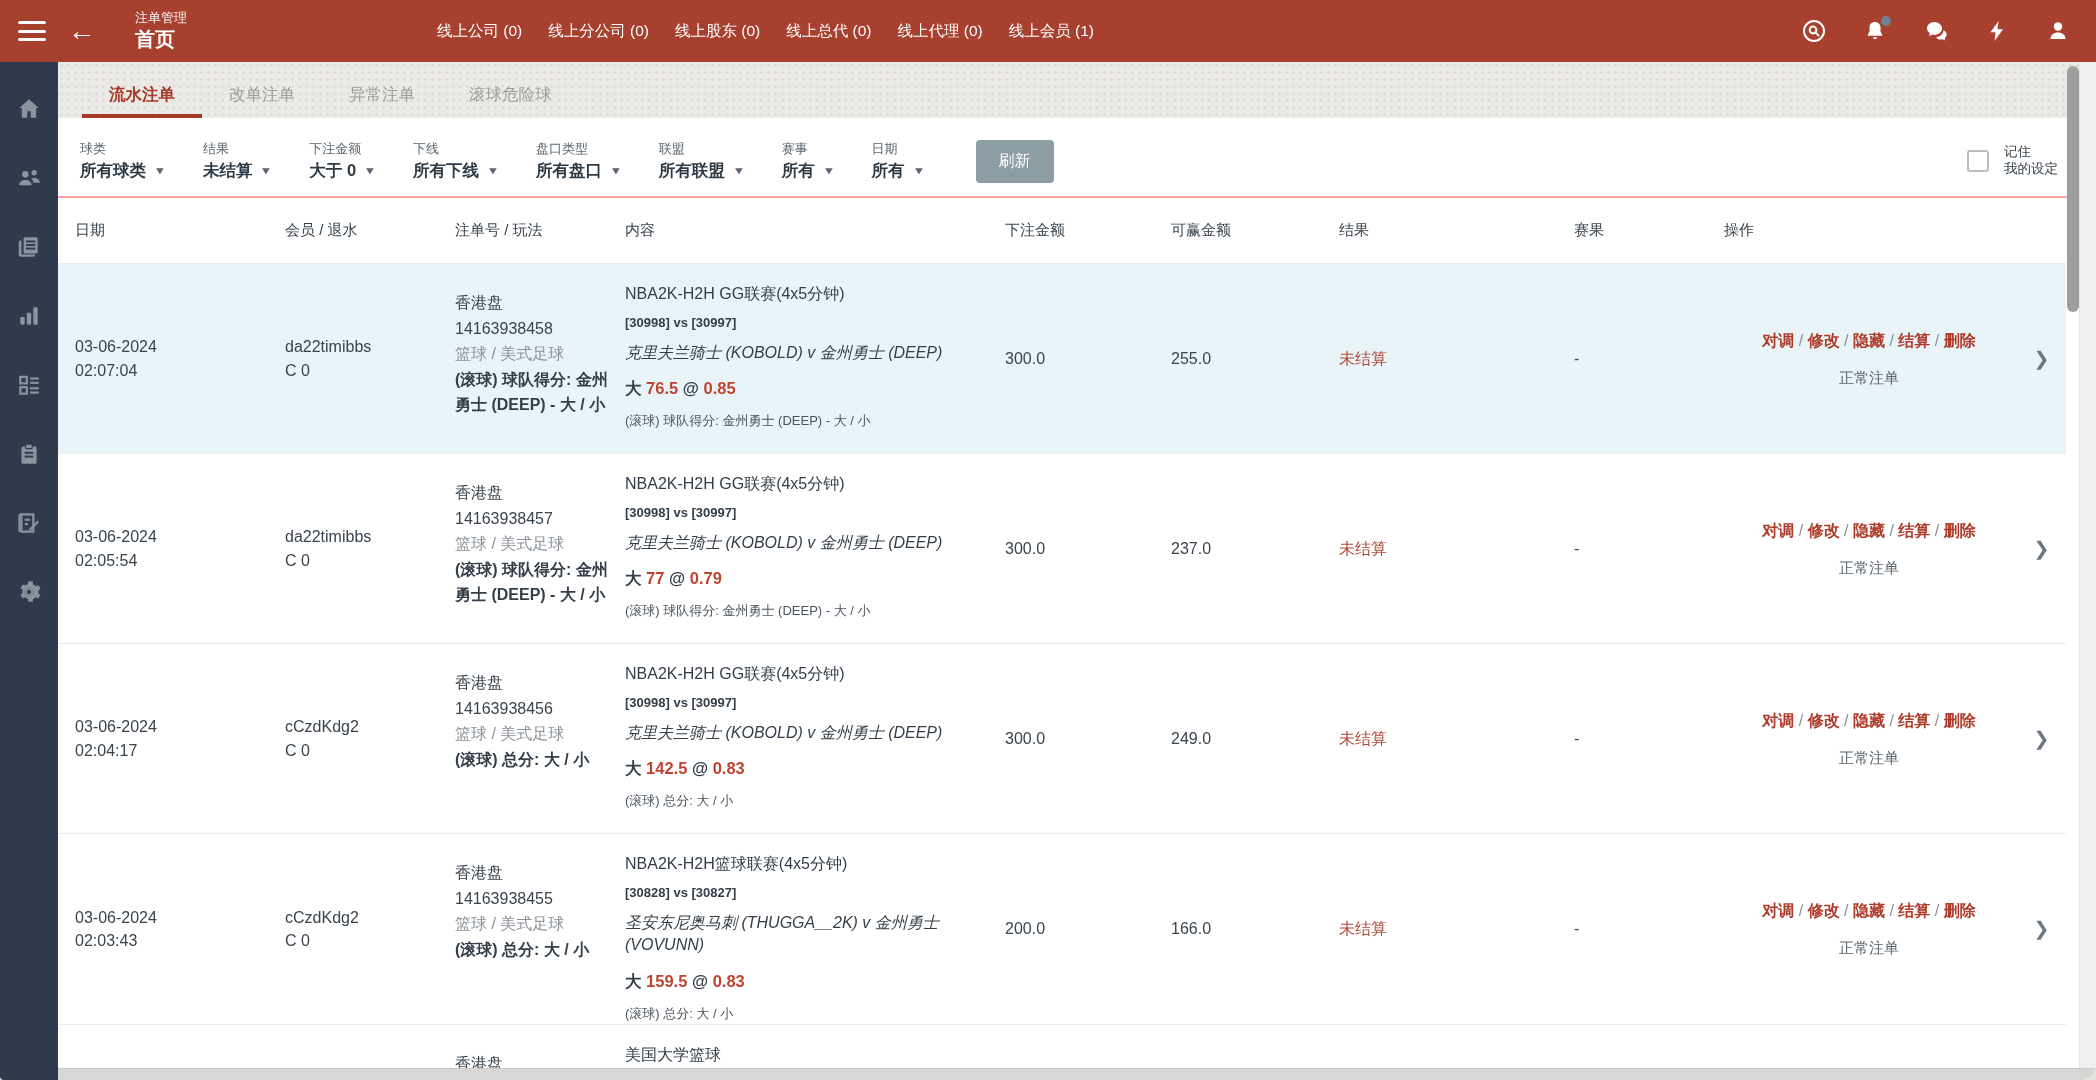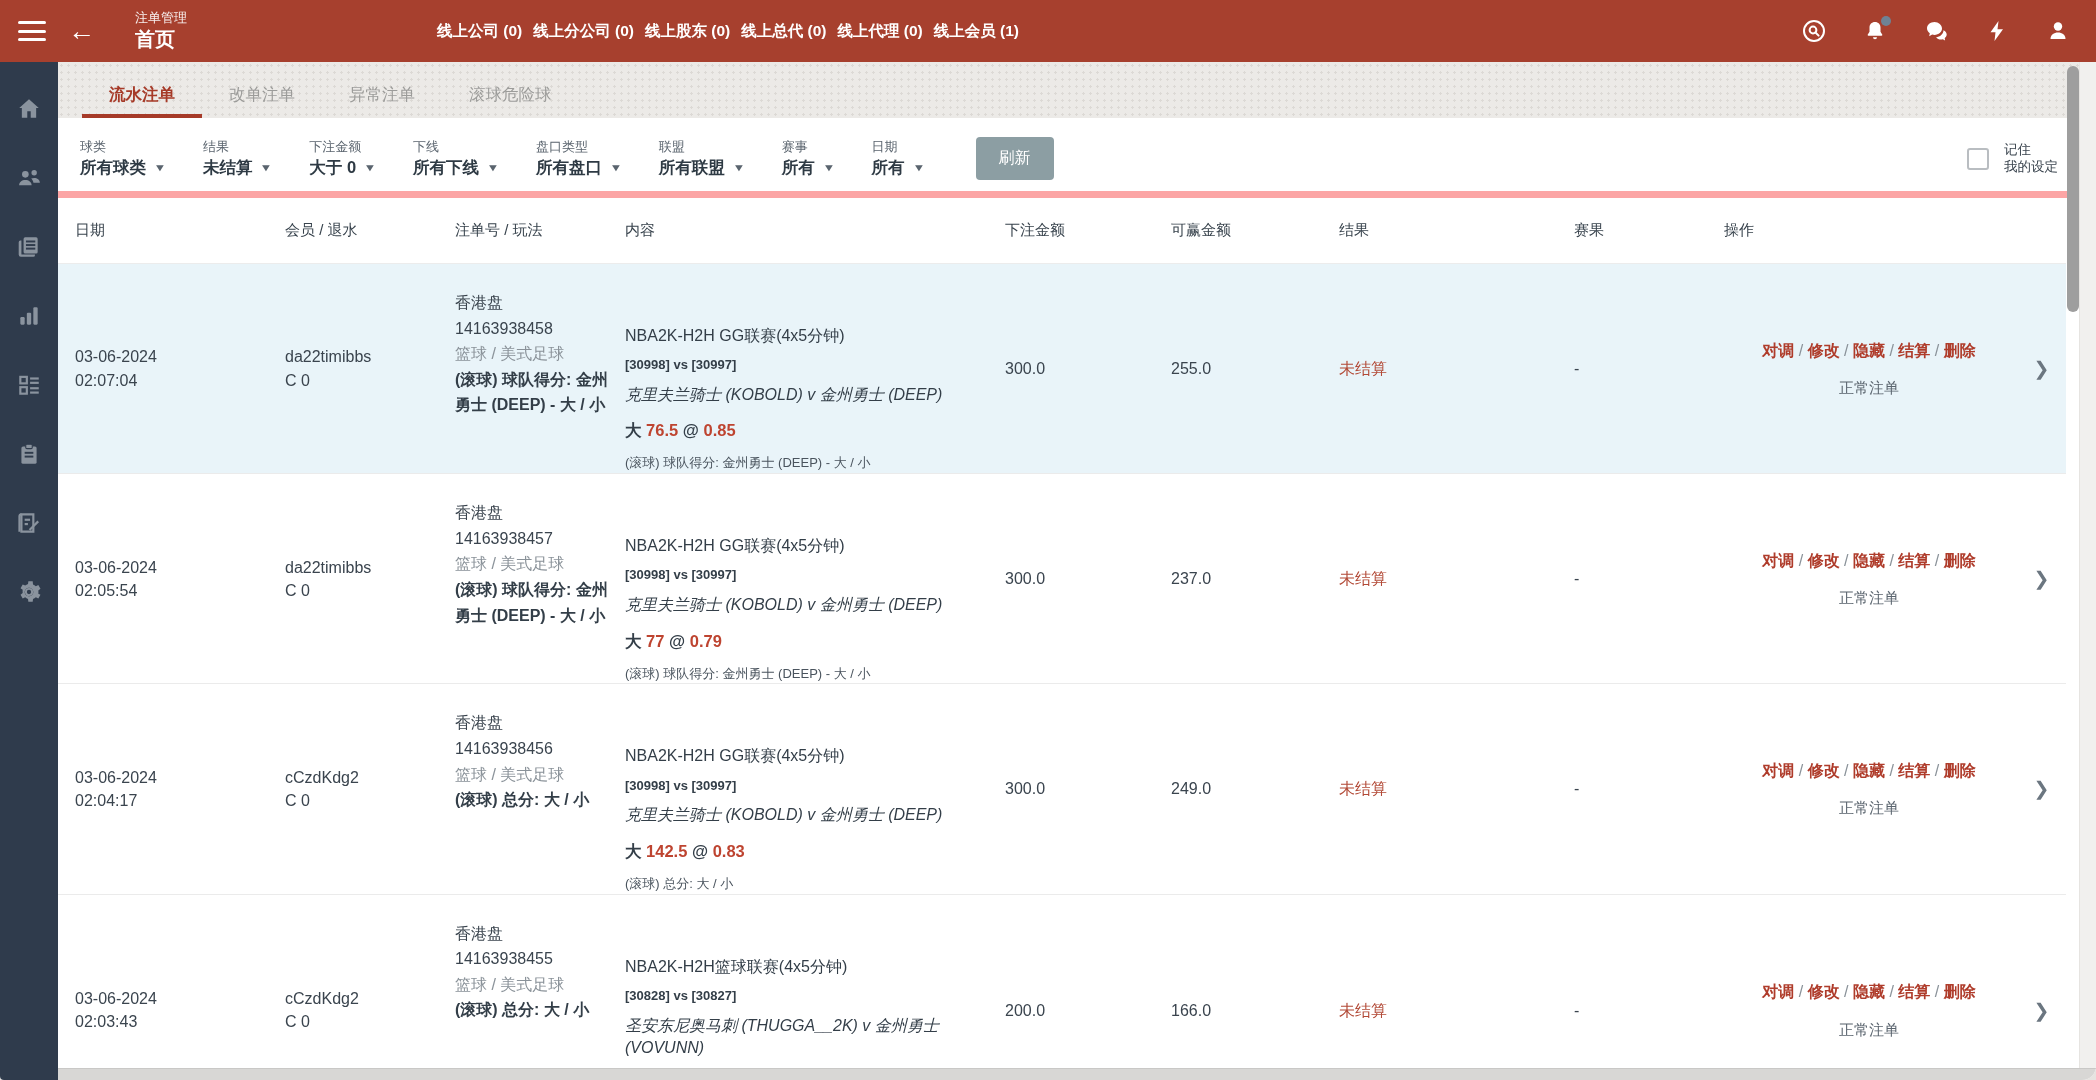--- a/index.html
+++ b/index.html
@@ -10,21 +10,21 @@
 
   
   .topbar{position:absolute;left:0;top:0;right:0;height:62px;background:#a7402e;
           display:flex;align-items:center;padding:0 26px 0 18px;box-sizing:border-box;color:#fff;}
   .burger{width:28px;height:20px;display:flex;flex-direction:column;justify-content:space-between;cursor:pointer;}
   .burger i{display:block;height:3px;background:#fff;border-radius:2px;}
   .backarrow{margin-left:22px;font-size:27px;font-weight:700;line-height:1;cursor:pointer;}
   .titles{margin-left:40px;display:flex;flex-direction:column;line-height:1.25;justify-content:flex-end;}
   .title-small{font-size:13px;opacity:.92;}
   .title-large{font-size:20px;font-weight:700;}
-  .topnav{display:flex;gap:11px;margin-left:250px;font-size:15.5px;font-weight:700;white-space:nowrap;}
+  .topnav{display:flex;gap:26px;margin-left:250px;font-size:15.5px;font-weight:400;white-space:nowrap;}
   .topnav span{cursor:pointer;}
   .topicons{margin-left:auto;display:flex;align-items:center;gap:37px;}
   .topicons .ticon{position:relative;width:24px;height:24px;cursor:pointer;}
   .badge-dot{position:absolute;top:-3px;right:-4px;width:10px;height:10px;border-radius:50%;background:#6f8294;}
 
   
   .sidebar{position:absolute;left:0;top:62px;bottom:0;width:58px;background:#2f3b4c;
            display:flex;flex-direction:column;align-items:center;padding-top:14px;box-sizing:border-box;}
   .sideitem{height:69px;width:58px;display:flex;align-items:center;justify-content:center;cursor:pointer;}
   .sideitem svg{opacity:.75;}
@@ -32,21 +32,21 @@
   
   .tabbar{position:absolute;left:58px;top:62px;right:0;height:56px;background:#eceae7;
           background-image:radial-gradient(#dcd9d5 1px,transparent 1.3px);background-size:7px 7px;
           display:flex;align-items:stretch;padding-left:24px;box-sizing:border-box;}
   .tab{line-height:64px;padding:0 27px;font-size:16.5px;color:#9c9c9a;position:relative;cursor:pointer;white-space:nowrap;}
   .tab.active{color:#a63a28;font-weight:700;}
   .tab.active::after{content:"";position:absolute;left:0;right:0;bottom:0;height:4px;background:#a63a28;}
 
   
   .filterbar{position:absolute;left:58px;top:126px;right:0;height:72px;background:#fff;
-             border-bottom:7px solid #fca5a5;display:flex;align-items:center;
+             border-bottom:2px solid #fca5a5;display:flex;align-items:center;
              padding:0 20px 0 22px;box-sizing:border-box;gap:38px;}
   .filter{display:flex;flex-direction:column;line-height:1.2;}
   .flabel{font-size:13px;color:#5a646e;margin-bottom:4px;}
   .fvalue{display:flex;align-items:center;font-size:16.5px;font-weight:700;color:#2e3a44;cursor:pointer;white-space:nowrap;}
   .caret{font-size:10px;color:#5a646e;margin-left:9px;transform:scaleX(1.3);}
   .refresh-btn{margin-left:14px;background:#8c9ea3;color:#fff;border:none;border-radius:4px;
                font-size:16px;padding:11px 23px;cursor:pointer;font-family:inherit;}
   .remember{margin-left:auto;display:flex;align-items:center;gap:15px;padding-right:18px;}
   .checkbox{width:18px;height:18px;border:2px solid #b9bdc1;border-radius:3px;background:#fff;cursor:pointer;flex:0 0 auto;}
   .remember-label{font-size:13.5px;color:#3a444e;line-height:1.25;}
@@ -57,21 +57,21 @@
   .thead{position:absolute;left:58px;top:198px;right:30px;height:66px;background:#fff;
          align-items:center;font-size:15px;color:#37424c;border-bottom:1px solid #ececec;}
   .tbody{position:absolute;left:58px;top:264px;right:30px;bottom:0;background:#fff;overflow:hidden;}
   .row{min-height:190px;align-items:center;border-bottom:1px solid #ebebeb;background:#fff;}
   .row.highlight{background:#e9f4f9;}
   .row.partial{min-height:125px;border-bottom:none;}
   .cell{font-size:16px;color:#3a444e;line-height:1.45;}
   .cell-betno{align-self:start;padding-top:26px;line-height:1.6;padding-right:14px;}
   .betno-sport{color:#8a9299;}
   .betno-play{font-weight:700;color:#333e48;}
-  .cell-content{align-self:start;padding-top:24px;padding-right:30px;margin-top:36px;}
+  .cell-content{align-self:start;padding-top:18px;padding-right:30px;}
   .c-league{font-size:16px;color:#333e48;margin-bottom:9px;}
   .c-ids{font-size:13px;font-weight:700;color:#333e48;margin-bottom:9px;}
   .c-teams{font-size:16px;color:#333e48;margin-bottom:13px;line-height:1.4;font-style:italic;}
   .c-betline{font-size:16.5px;font-weight:700;color:#333e48;margin-bottom:11px;}
   .red{color:#be4430;}
   .c-detail{font-size:13px;color:#4a545e;}
   .cell-result{color:#b24936;}
   .cell-ops{text-align:center;}
   .action-links{font-size:16px;font-weight:700;color:#af3c2b;white-space:nowrap;}
   .action-links .sep{color:#8a9299;font-weight:400;}

